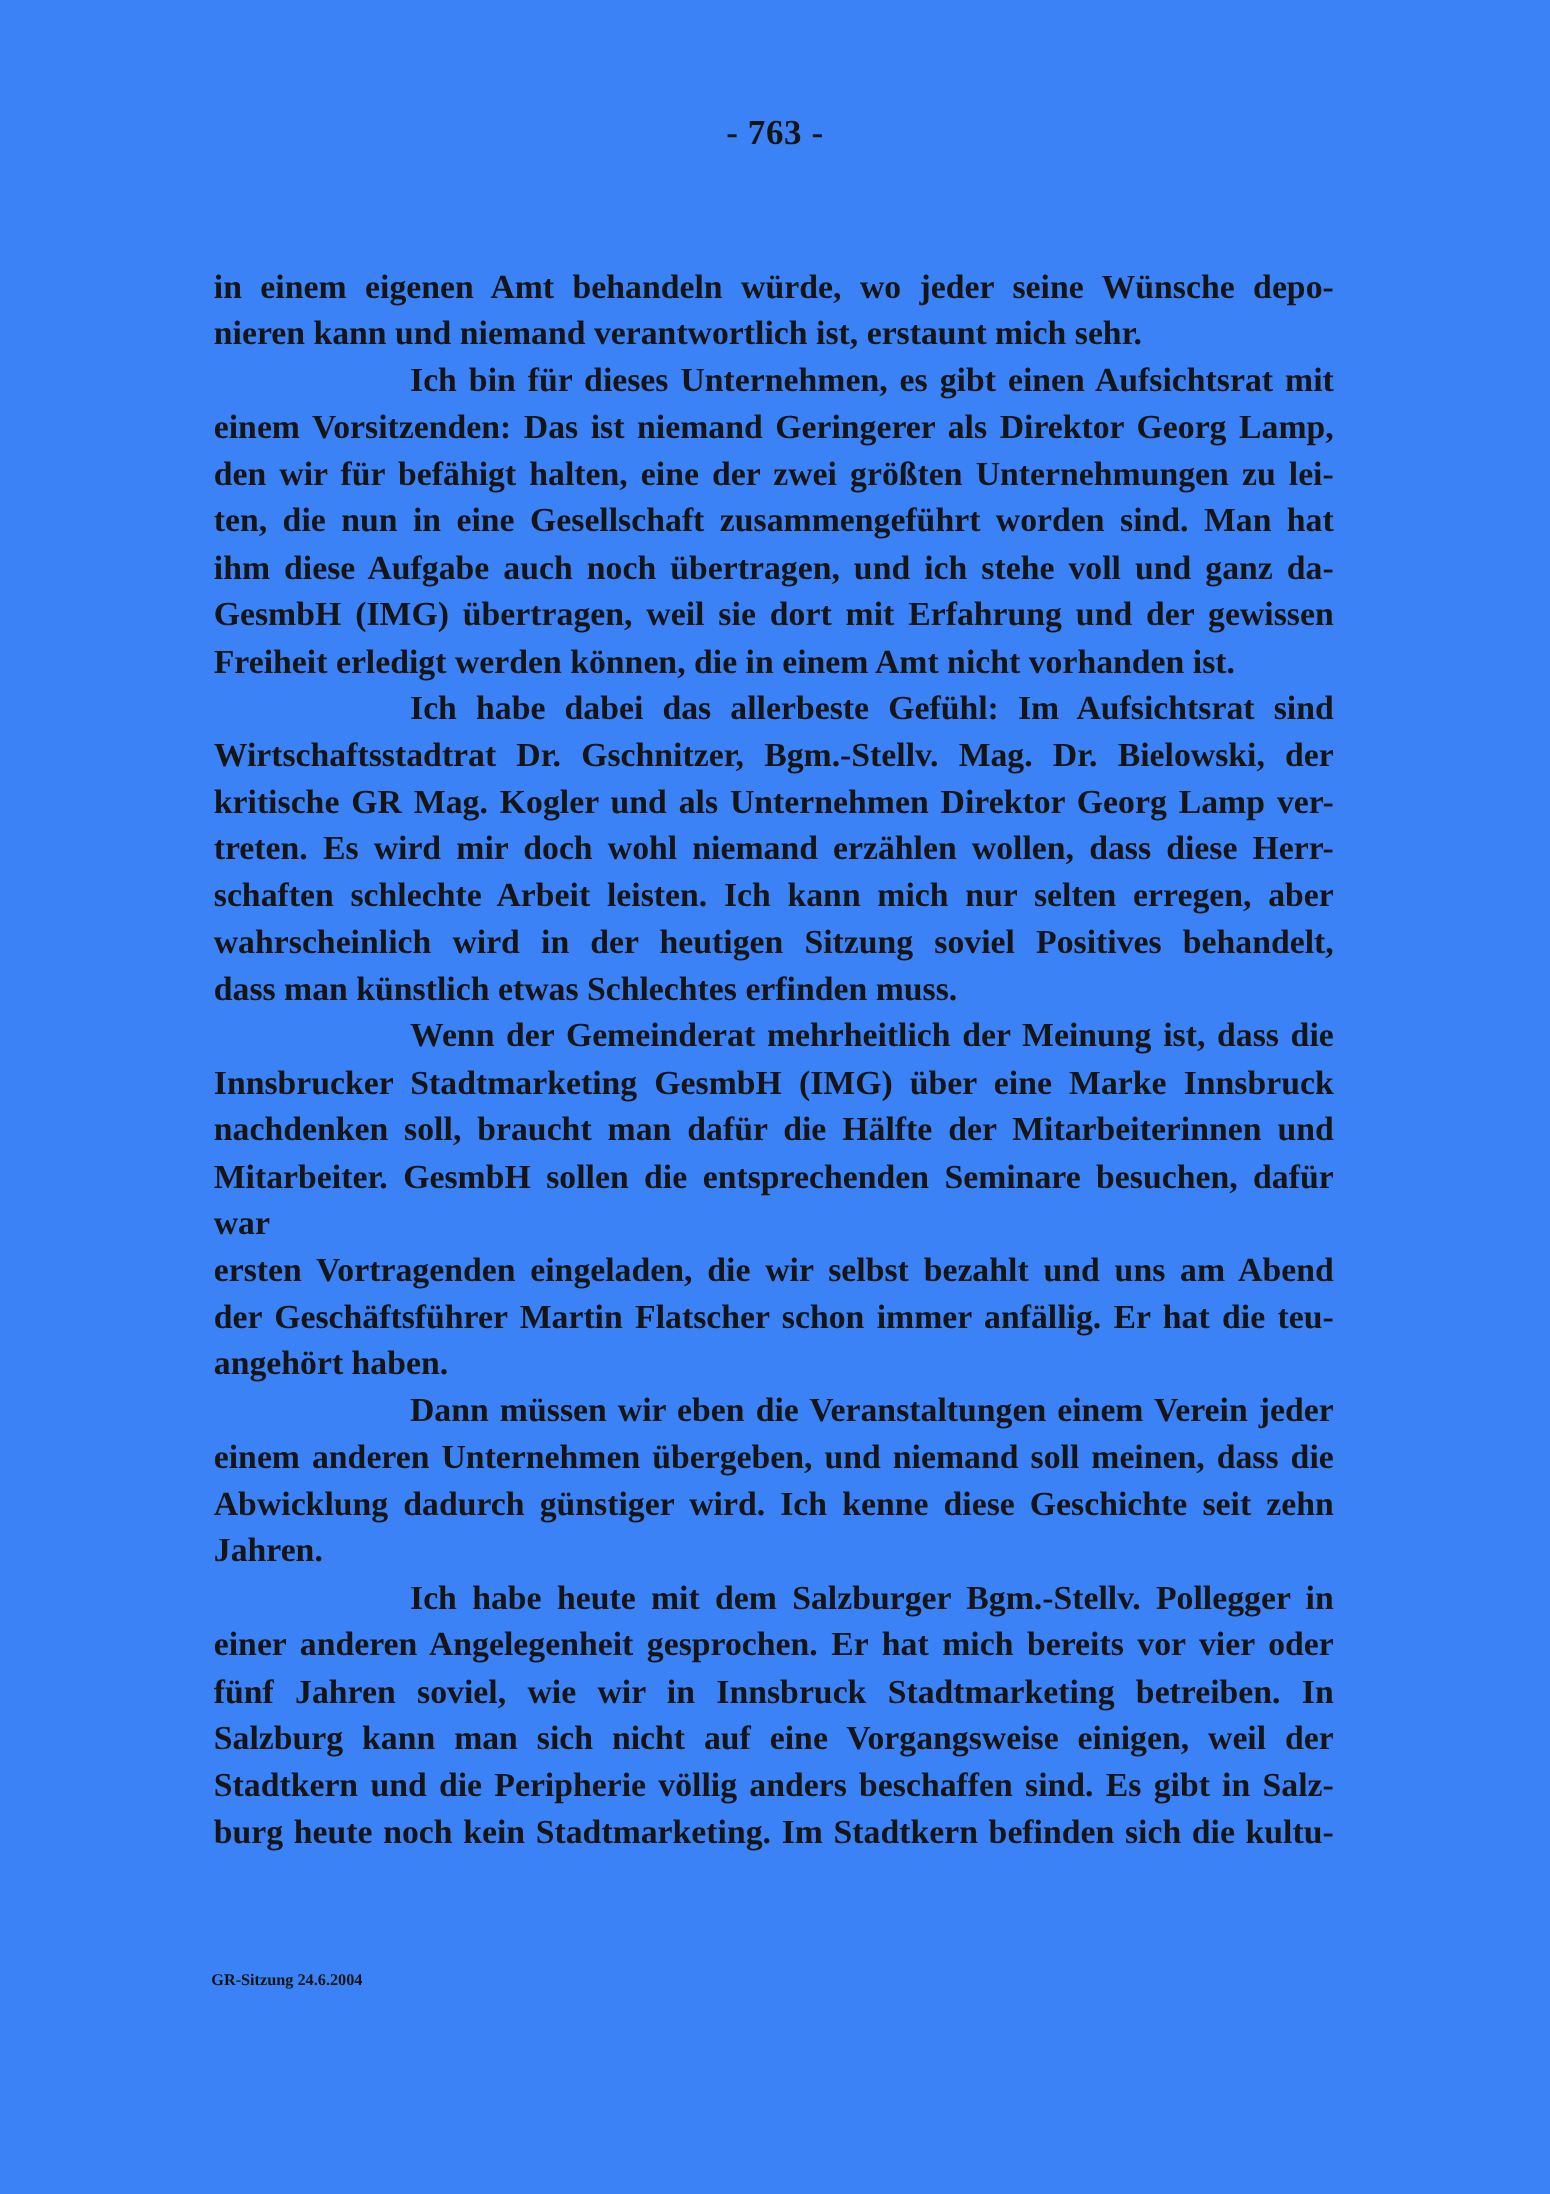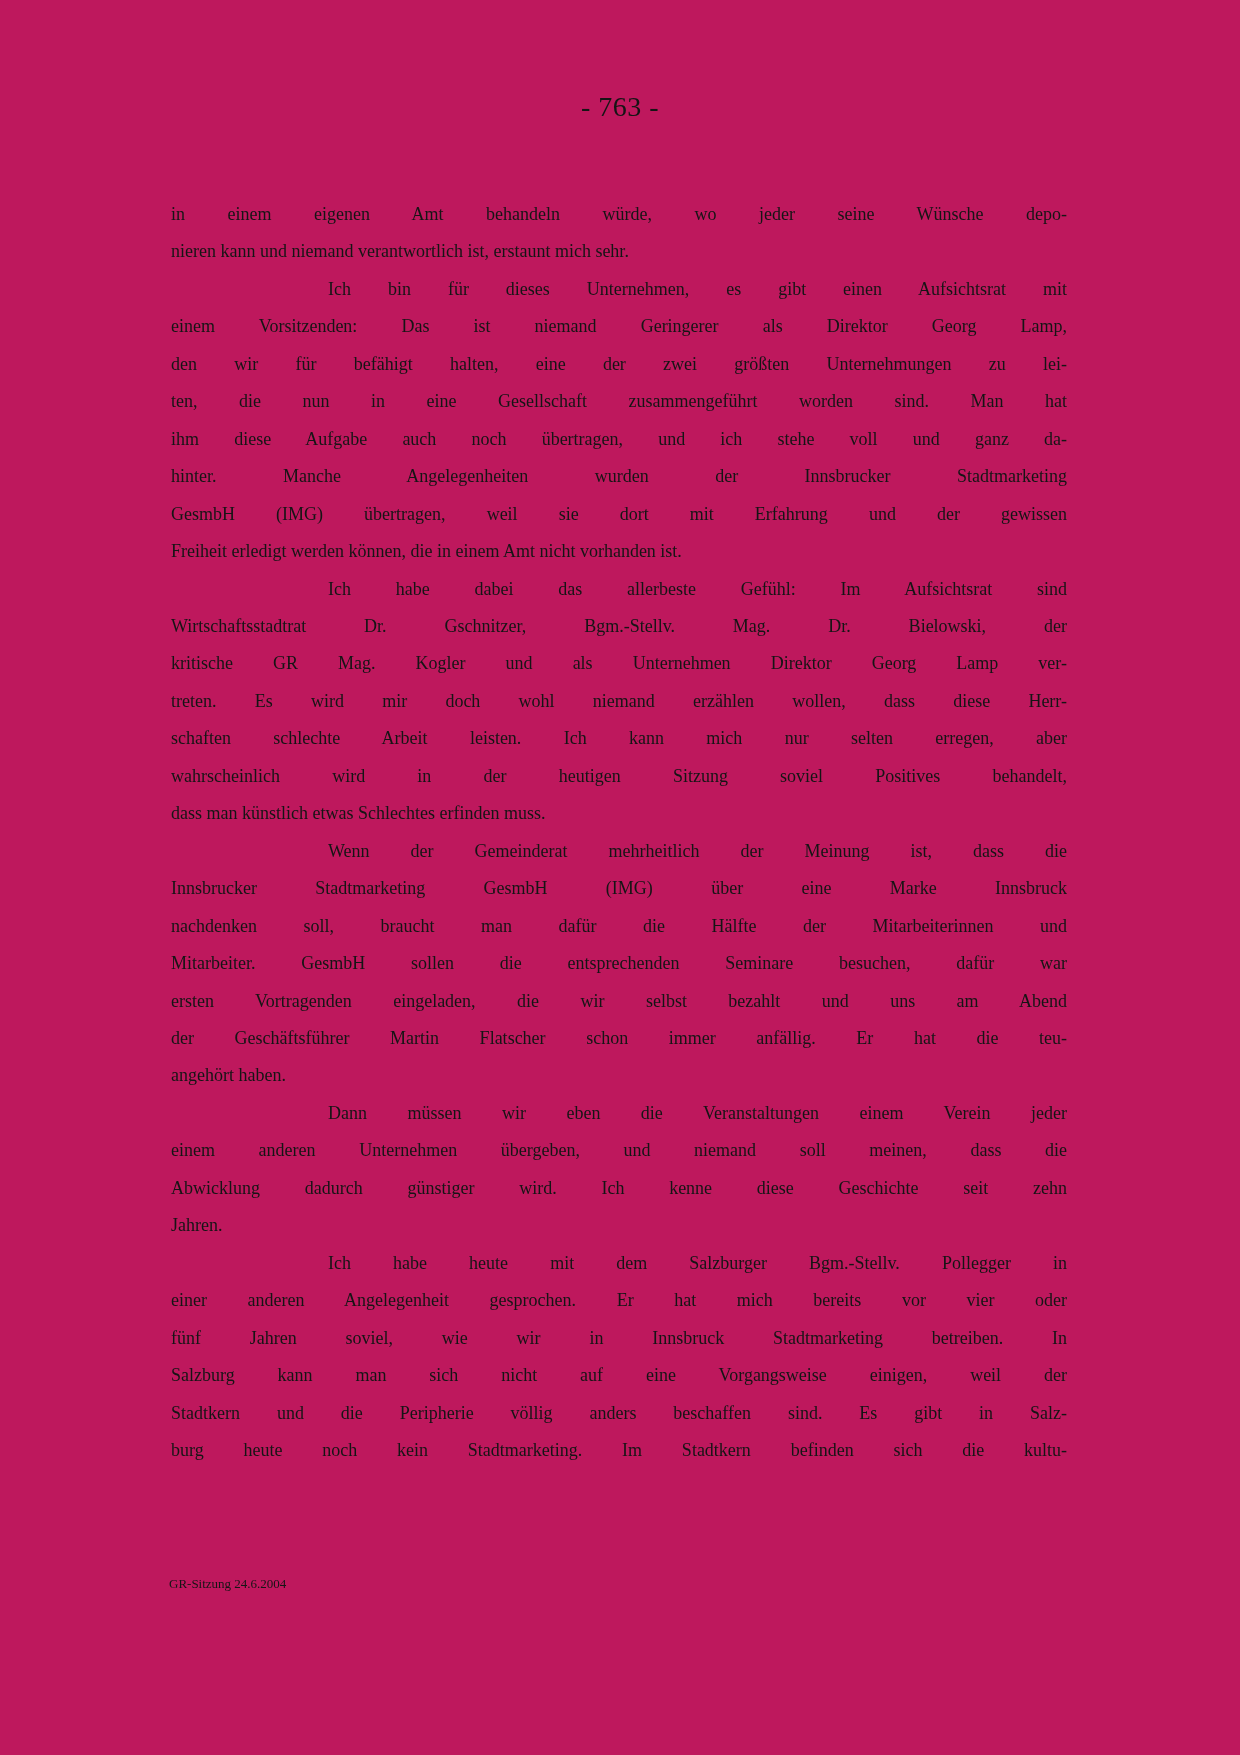--- a/index.html
+++ b/index.html
@@ -7,38 +7,39 @@
     width: 1240px;
     height: 1755px;
     background: #ffffff;
     position: relative;
     font-family: "Liberation Serif", "DejaVu Serif", serif;
     color: #151515;
   }
   .sheet {
     position: absolute;
     inset: 0;
-    background: #be185d;
+    background: #3b82f6;
+    font-weight: bold;
   }
   .page-number {
     position: absolute;
     top: 88px;
     left: 0;
     right: 0;
     text-align: center;
     font-size: 28px;
     line-height: 37px;
     letter-spacing: 0.5px;
   }
   .body-text {
     position: absolute;
     left: 171px;
-    top: 196px;
+    top: 211px;
     width: 896px;
-    font-size: 18px;
+    font-size: 27px;
     line-height: 37.45px;
   }
   .paragraph { margin: 0; padding: 0; }
   .line {
     text-align: justify;
     text-align-last: justify;
     -moz-text-align-last: justify;
     white-space: normal;
   }
   .line.lastline {
@@ -66,21 +67,20 @@
       <div class="paragraph">
         <div class="line">in einem eigenen Amt behandeln würde, wo jeder seine Wünsche depo-</div>
         <div class="line lastline">nieren kann und niemand verantwortlich ist, erstaunt mich sehr.</div>
       </div>
       <div class="paragraph">
         <div class="line indent">Ich bin für dieses Unternehmen, es gibt einen Aufsichtsrat mit</div>
         <div class="line">einem Vorsitzenden: Das ist niemand Geringerer als Direktor Georg Lamp,</div>
         <div class="line">den wir für befähigt halten, eine der zwei größten Unternehmungen zu lei-</div>
         <div class="line">ten, die nun in eine Gesellschaft zusammengeführt worden sind. Man hat</div>
         <div class="line">ihm diese Aufgabe auch noch übertragen, und ich stehe voll und ganz da-</div>
-        <div class="line">hinter. Manche Angelegenheiten wurden der Innsbrucker Stadtmarketing</div>
         <div class="line">GesmbH (IMG) übertragen, weil sie dort mit Erfahrung und der gewissen</div>
         <div class="line lastline">Freiheit erledigt werden können, die in einem Amt nicht vorhanden ist.</div>
       </div>
       <div class="paragraph">
         <div class="line indent">Ich habe dabei das allerbeste Gefühl: Im Aufsichtsrat sind</div>
         <div class="line">Wirtschaftsstadtrat Dr. Gschnitzer, Bgm.-Stellv. Mag. Dr. Bielowski, der</div>
         <div class="line">kritische GR Mag. Kogler und als Unternehmen Direktor Georg Lamp ver-</div>
         <div class="line">treten. Es wird mir doch wohl niemand erzählen wollen, dass diese Herr-</div>
         <div class="line">schaften schlechte Arbeit leisten. Ich kann mich nur selten erregen, aber</div>
         <div class="line">wahrscheinlich wird in der heutigen Sitzung soviel Positives behandelt,</div>

